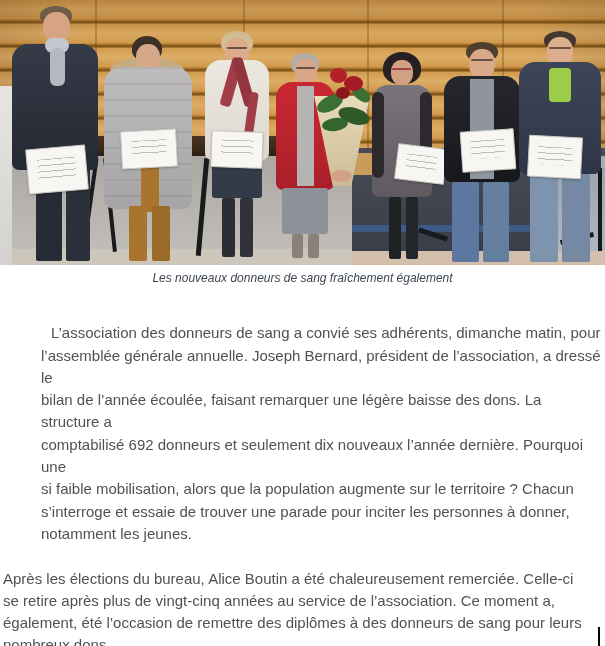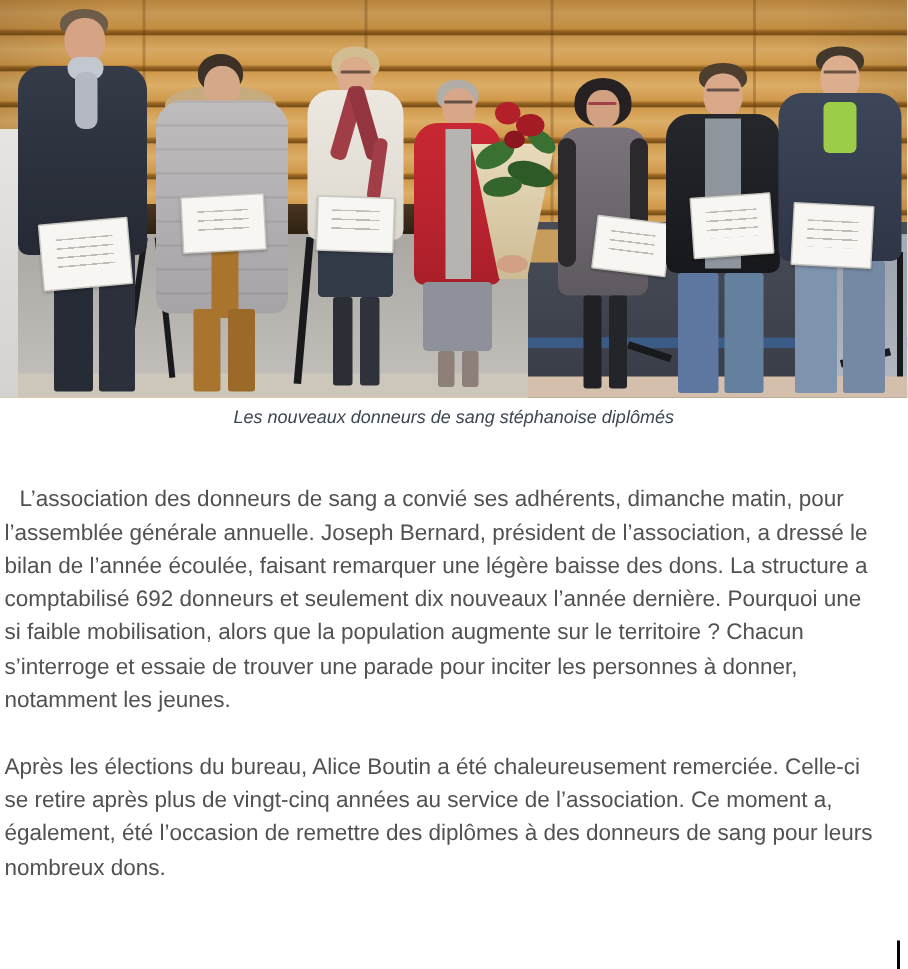--- a/index.html
+++ b/index.html
@@ -57,21 +57,21 @@
   .caption {
     position:absolute; left:0; top:271px; width:605px; text-align:center;
     font-style:italic; font-size:12px; line-height:15px; color:#3d4653;
   }
   .article {
     position:absolute; left:3px; top:300px; width:599px;
     color:#515151; font-size:15px; line-height:22.3px;
     white-space:pre-line;
   }
   .article p { white-space:pre-line; }
-  .p1 { text-indent:10px; }
+  .p1 { text-indent:10px;margin-left:38px; }
   .p2 { margin-top:22px; }
   .p3 { margin-top:0; }
 
   .caret { position:absolute; left:598px; top:627px; width:2px; height:19px; background:#000; }
 </style>
 </head>
 <body>
 
 <div class="page">
 
@@ -203,21 +203,21 @@
       <div class="coat" style="left:519px;top:62px;width:82px;height:112px;background:linear-gradient(180deg,#3d4659,#2e3547)"></div>
       <div class="blob" style="left:549px;top:68px;width:22px;height:34px;background:#9ccd49;border-radius:4px"></div>
       <div class="leg" style="left:530px;top:174px;width:28px;height:88px;background:#7e93ad"></div>
       <div class="leg" style="left:562px;top:174px;width:28px;height:88px;background:#7589a3"></div>
       <div class="cert" style="left:528px;top:136px;width:54px;height:42px;transform:rotate(3deg)">
           <div class="cert-lines"></div>
         </div>
     </div>
   </div>
 
-  <div class="caption">Les nouveaux donneurs de sang stéphanoise diplômés</div>
+  <div class="caption">Les nouveaux donneurs de sang fraîchement également</div>
 
   <div class="article">
     <p class="p1">L’association des donneurs de sang a convié ses adhérents, dimanche matin, pour
 l’assemblée générale annuelle. Joseph Bernard, président de l’association, a dressé le
 bilan de l’année écoulée, faisant remarquer une légère baisse des dons. La structure a
 comptabilisé 692 donneurs et seulement dix nouveaux l’année dernière. Pourquoi une
 si faible mobilisation, alors que la population augmente sur le territoire ? Chacun
 s’interroge et essaie de trouver une parade pour inciter les personnes à donner,
 notamment les jeunes.</p>
     <p class="p3">Après les élections du bureau, Alice Boutin a été chaleureusement remerciée. Celle-ci

